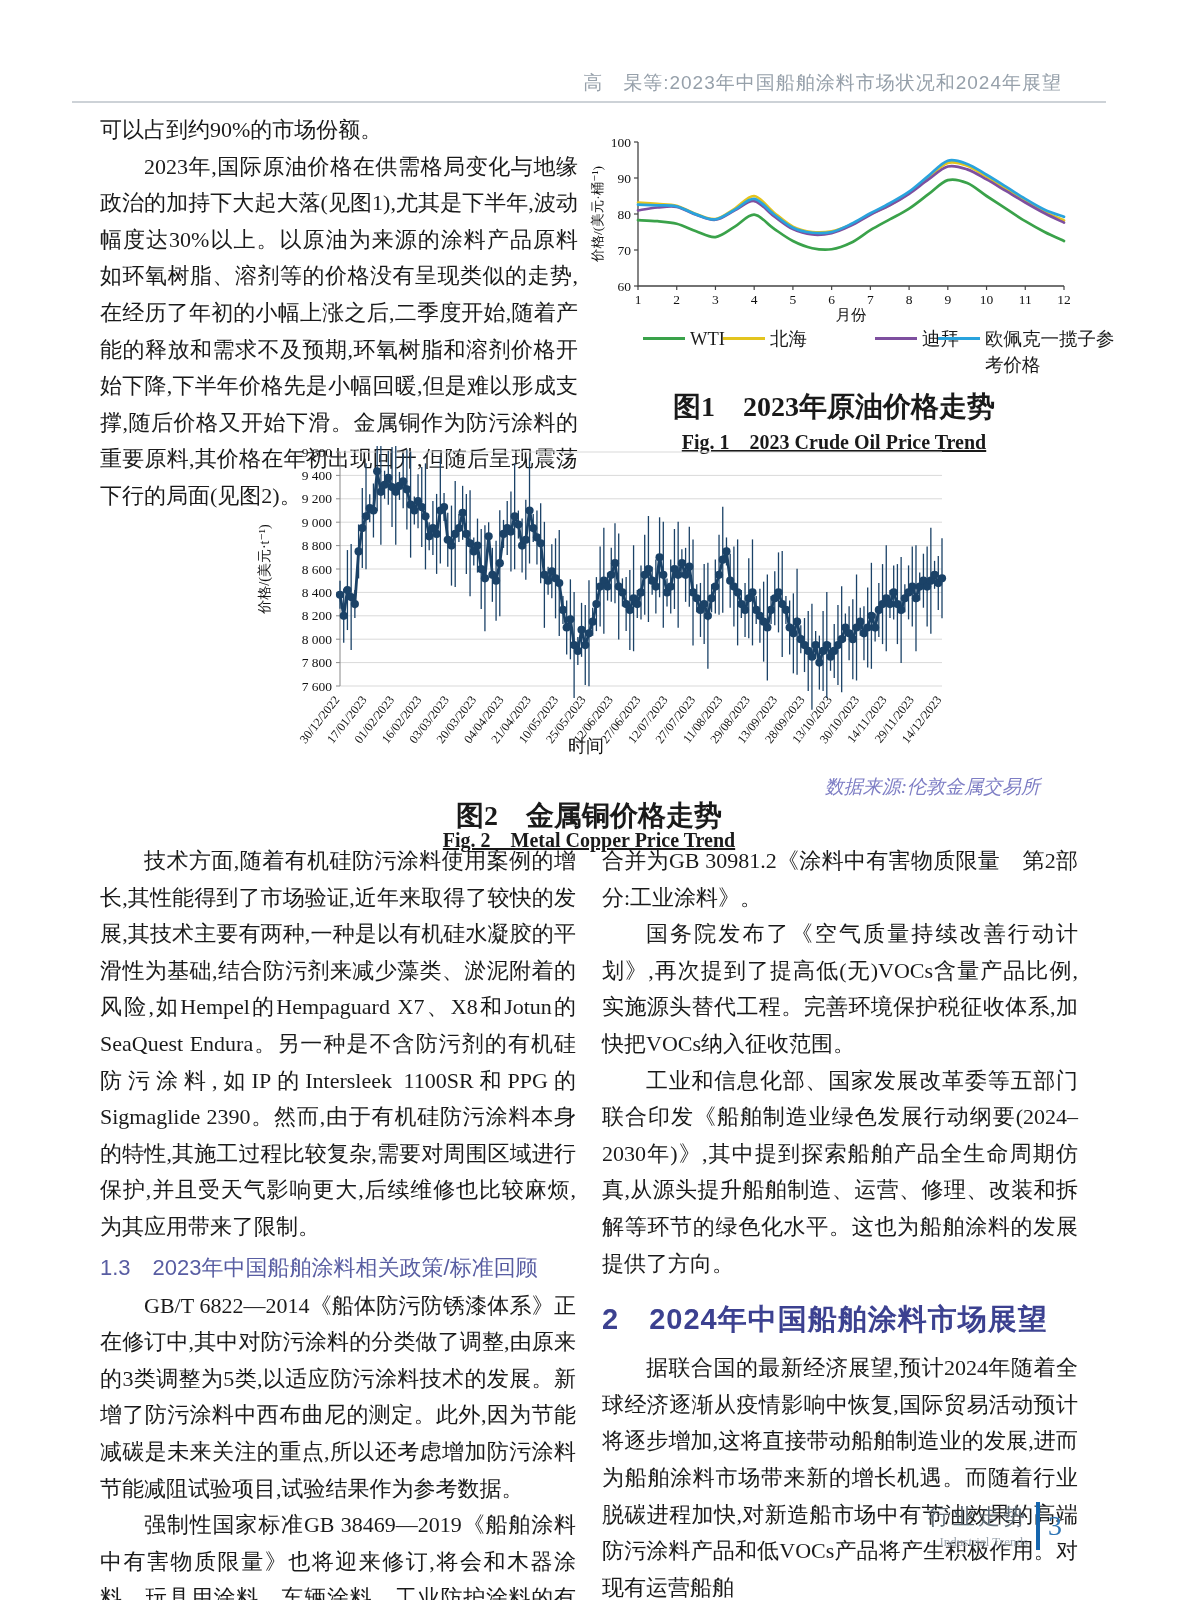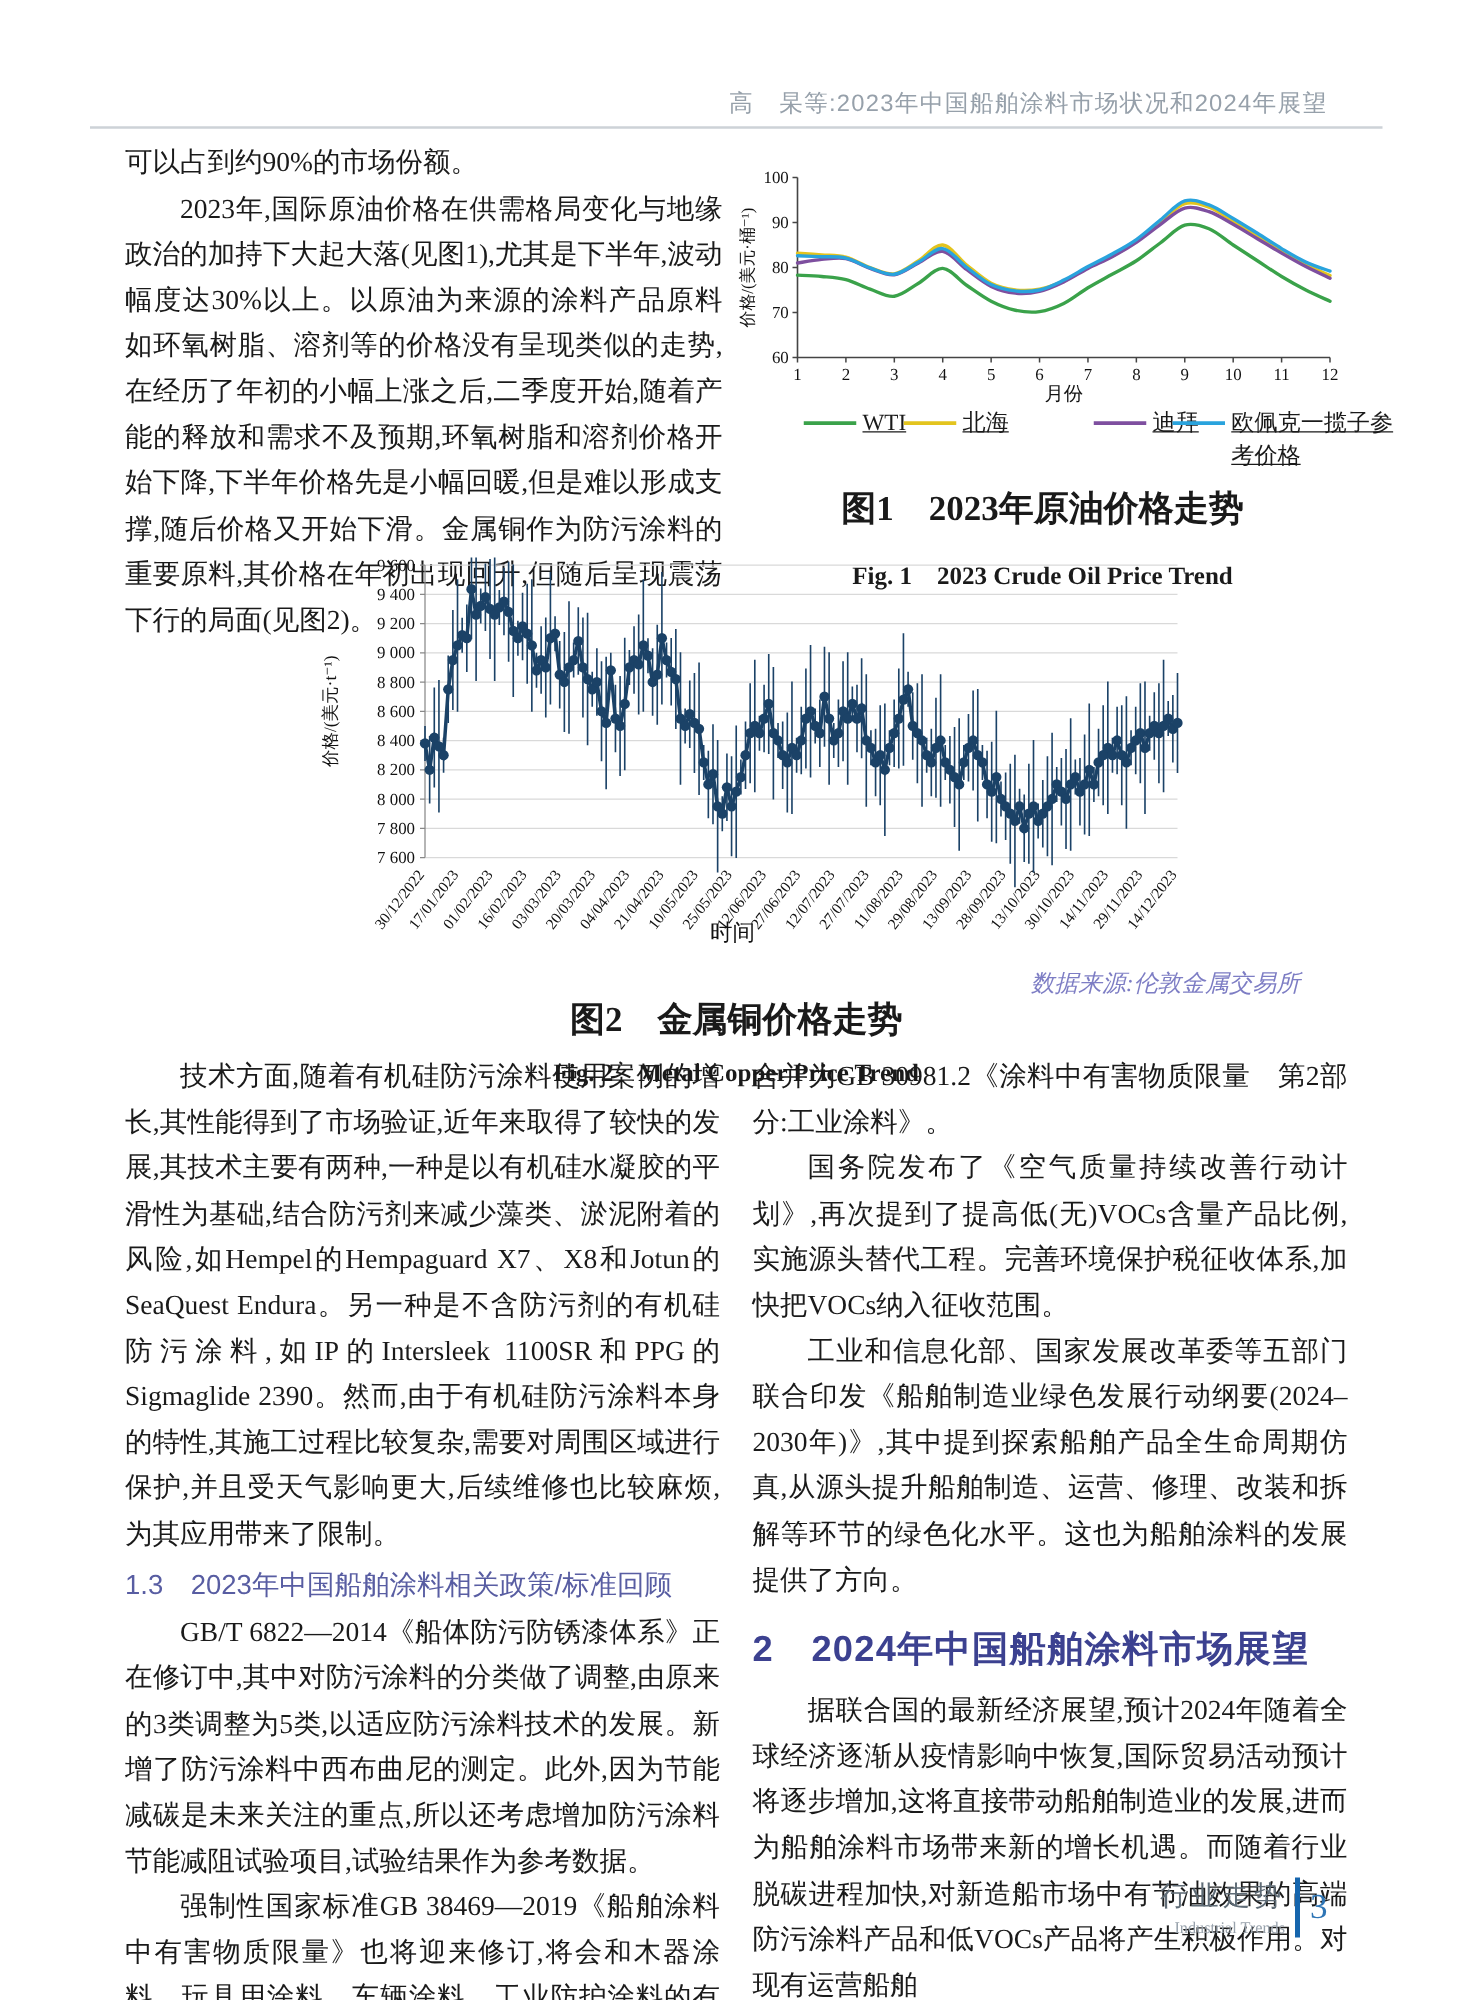--- a/index.html
+++ b/index.html
@@ -13,26 +13,26 @@
     font-family:"Liberation Sans","DejaVu Sans",sans-serif;
     font-size:19px;color:#96a0aa;letter-spacing:1px;
   }
   .header-rule{position:absolute;top:101px;left:72px;right:72px;height:2px;background:#cdd2d7;}
   .top-left{position:absolute;left:100px;top:112px;width:478px;}
   .col p,.top-left p{margin:0;font-size:22px;line-height:36.6px;text-align:justify;text-indent:2em;}
   .col p.noindent,.top-left p.noindent{text-indent:0;}
   .fig1{position:absolute;left:588px;top:130px;width:492px;}
   .fig1 svg{display:block;}
   .legend{position:relative;height:62px;font-size:18.5px;}
-  .lg-item{position:absolute;top:4px;display:flex;align-items:flex-start;text-decoration:underline;}
+  .lg-item{position:absolute;top:4px;display:flex;align-items:flex-start;}
   .lg-line{display:inline-block;width:42px;height:3px;margin-top:11px;margin-right:5px;flex:none;}
   .lg-label{line-height:26px;}
   .source{ text-align:right;color:#7d7dc4;font-size:19px;font-style:italic;padding-right:10px;}
   .cap-cn{text-align:center;font-weight:700;font-size:28px;margin-top:4px;}
-  .cap-en{text-align:center;font-weight:700;font-size:20px;font-family:"Liberation Serif","DejaVu Serif",serif;margin-top:21px;}
+  .cap-en{text-align:center;font-weight:700;font-size:20px;font-family:"Liberation Serif","DejaVu Serif",serif;margin-top:3px;text-decoration:underline;}
   .fig2{position:absolute;left:94px;top:446px;width:990px;height:400px;}
   .fig2 svg{position:absolute;left:160px;top:0;}
   .fig2 .source{position:absolute;right:34px;top:328px;}
   .fig2 .cap-cn{position:absolute;left:0;width:100%;top:347px;}
   .fig2 .cap-en{position:absolute;left:0;width:100%;top:378px;}
   .columns{position:absolute;left:100px;top:843px;width:978px;display:flex;gap:26px;}
   .col{width:476px;}
   .h13{font-family:"Liberation Sans","DejaVu Sans",sans-serif;font-weight:500;font-size:22px;color:#585da2;margin:7px 0 5px;}
   .h2{font-family:"Liberation Sans","DejaVu Sans",sans-serif;font-weight:700;font-size:29px;color:#3c4190;margin:18px 0 10px;letter-spacing:1px;}
   .h21{font-family:"Liberation Sans","DejaVu Sans",sans-serif;font-weight:500;font-size:22px;color:#666baa;margin:0 0 8px;}

